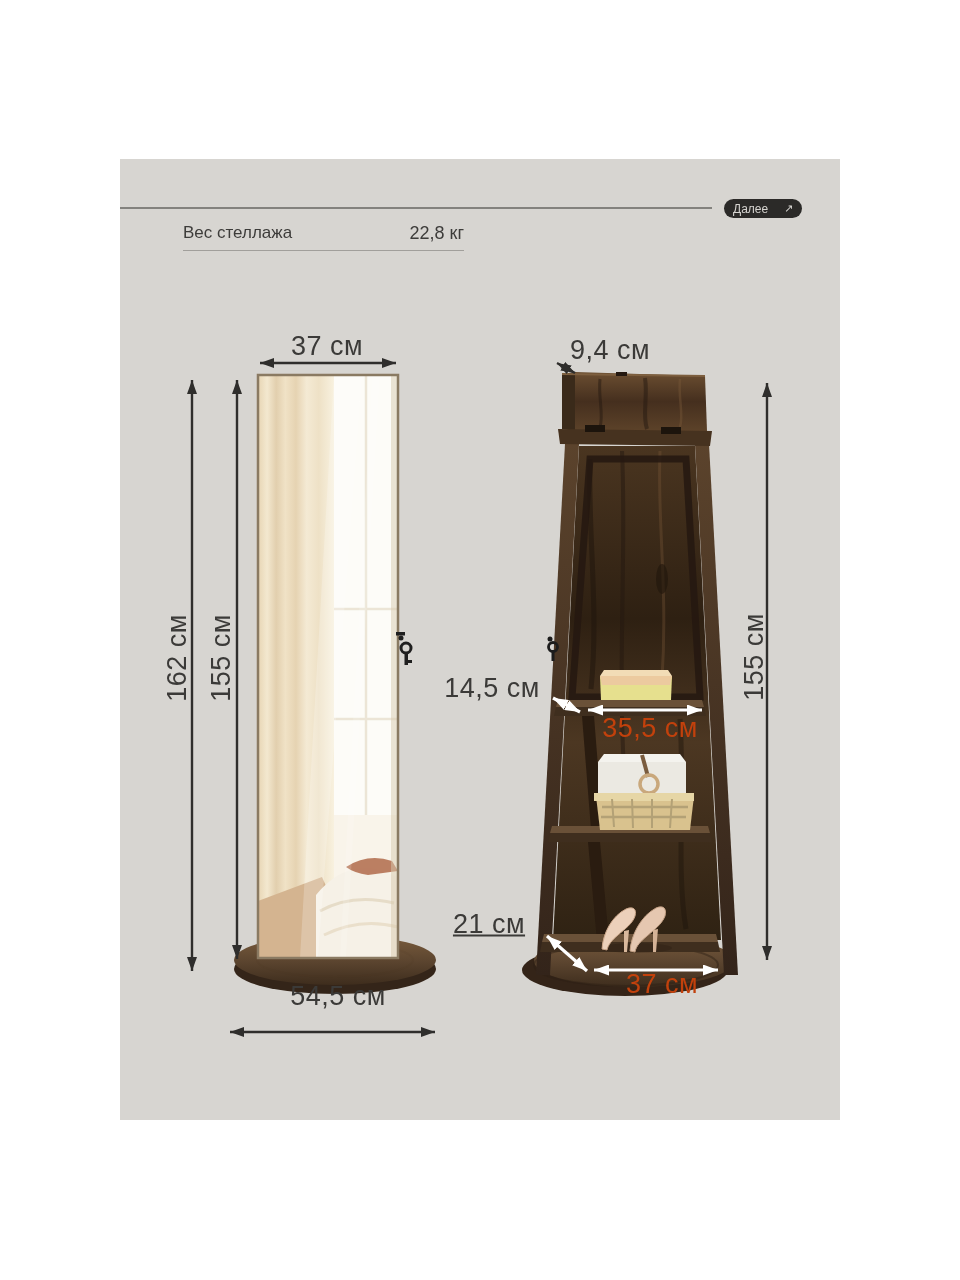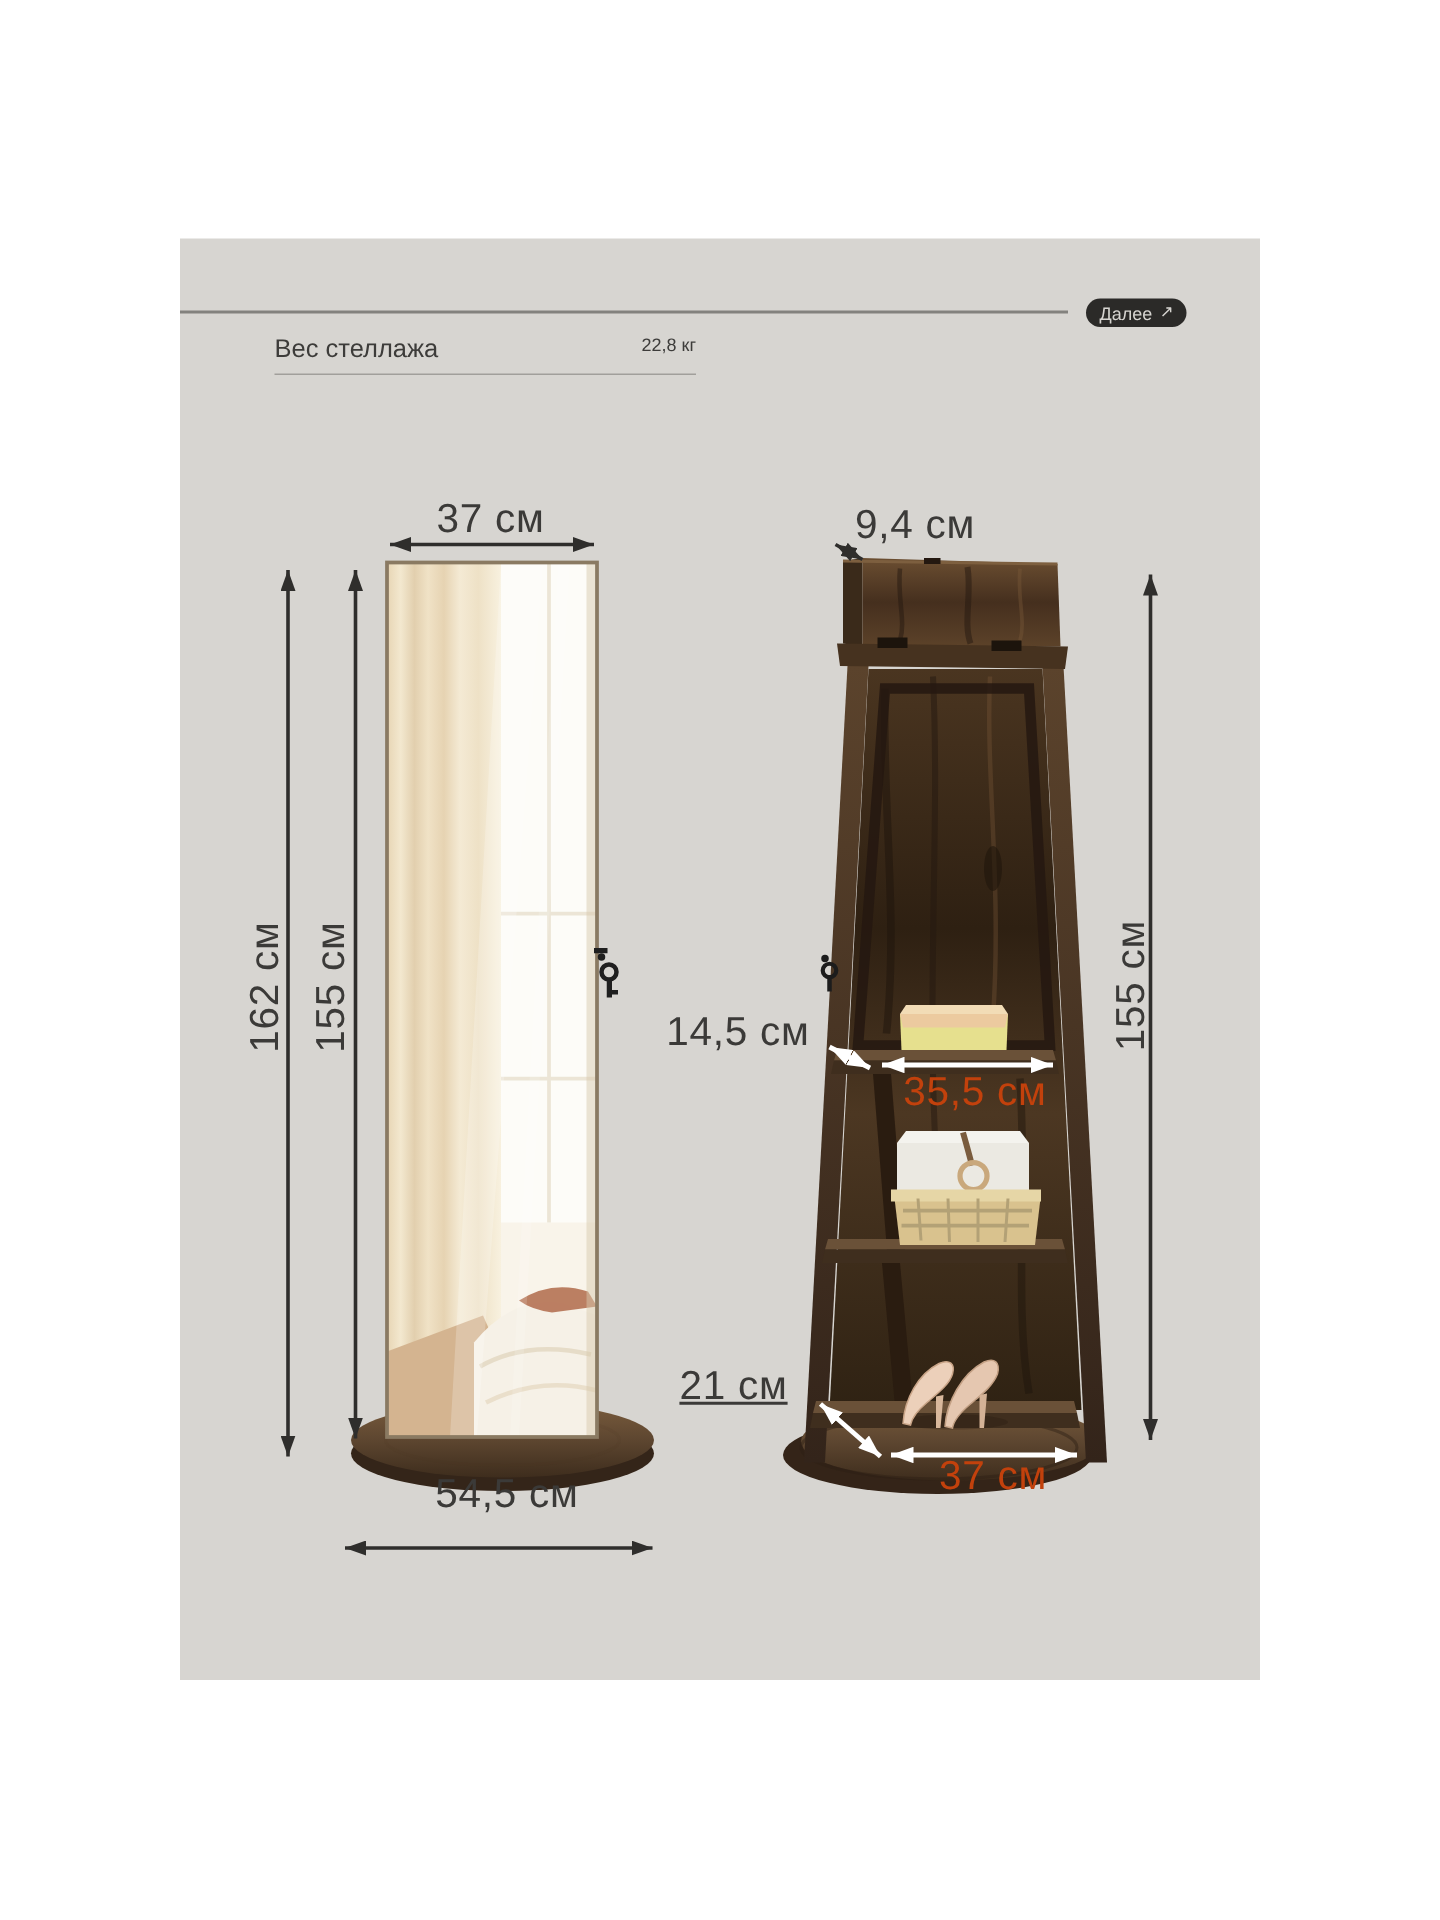--- a/index.html
+++ b/index.html
@@ -2,26 +2,26 @@
 <html><head>
 <meta charset="utf-8">
 <style>
   html,body{margin:0;padding:0;}
   body{width:960px;height:1280px;background:#ffffff;font-family:"Liberation Sans", sans-serif;}
   .screen{position:relative;width:960px;height:1280px;background:#ffffff;overflow:hidden;}
   .card{position:absolute;left:120px;top:159px;width:720px;height:961px;background:#d7d5d1;}
   .rule{position:absolute;left:0;top:48px;width:592px;height:2px;background:#83827e;}
   .next-btn{position:absolute;left:604px;top:40px;height:19px;padding:0 9px;border:none;border-radius:10px;
     background:#2b2a28;color:#d6d4d0;font-family:"Liberation Sans",sans-serif;font-size:12px;
-    display:flex;align-items:center;gap:5px;cursor:pointer;}
+    display:flex;align-items:center;gap:16px;cursor:pointer;}
   .next-btn .glyph{font-size:11px;line-height:1;}
   .specs{position:absolute;left:63px;top:59px;width:281px;}
   .spec-row{display:flex;justify-content:space-between;align-items:flex-start;
     padding:5px 0 6px;border-bottom:1.5px solid #a19f9b;font-size:17px;color:#3d3c3a;}
-  .spec-row .spec-value{font-size:12px;}
+  .spec-row .spec-value{font-size:18px;}
   .fig-svg{position:absolute;left:0;top:0;width:720px;height:961px;}
   .dim{position:absolute;transform:translate(-50%,-50%);font-size:27px;font-weight:500;
     letter-spacing:.5px;color:#3b3a38;white-space:nowrap;}
   .dim.rot{transform:translate(-50%,-50%) rotate(-90deg);}
   .dim.white{color:#c2410c;}
 </style>
 </head>
 <body>
 
 <div class="screen">

